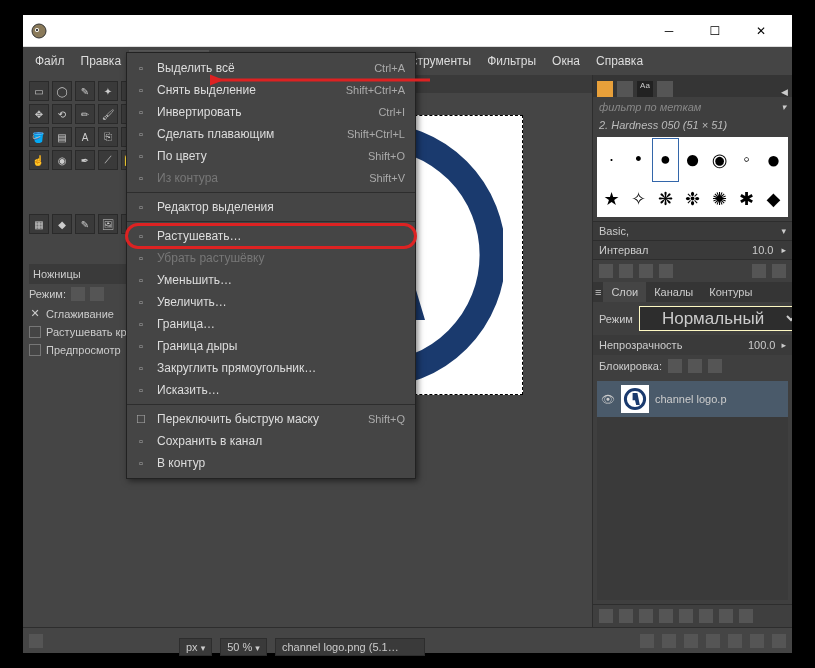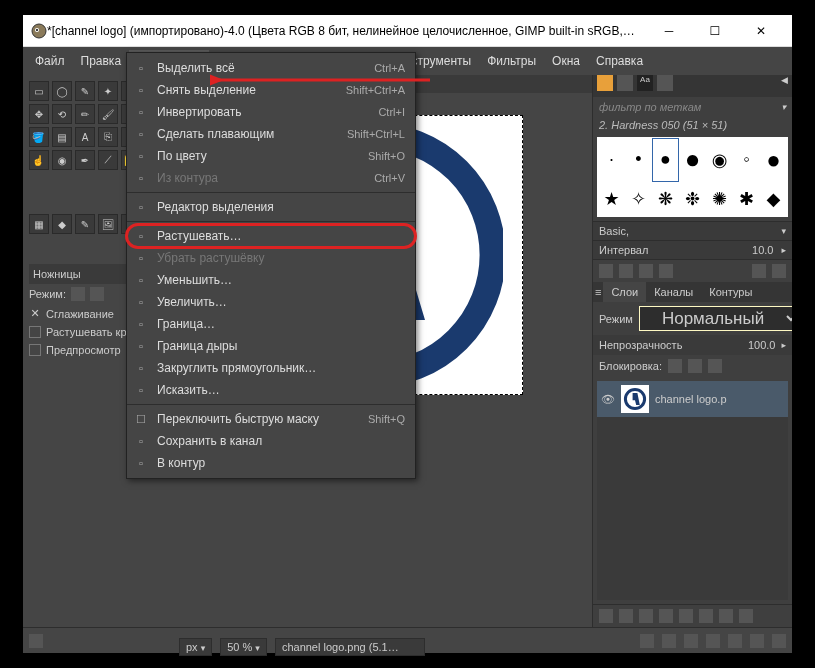--- a/index.html
+++ b/index.html
@@ -19,21 +19,21 @@
 .tool-options .title { background: #3a3a3a; padding: 4px; }
 .tool-options .row { display:flex; align-items:center; gap:5px; padding:3px 0; }
 .canvas-area { flex: 1; background: #454545; position: relative; }
 .ruler-h { position:absolute; top:0; left:0; right:0; height:18px; background:#3a3a3a; color:#aaa; font-size:9px; display:flex; align-items:flex-end; padding-left:180px; }
 .ruler-h span { width:60px; }
 .canvas { position:absolute; left:80px; top:40px; width:300px; height:280px; background:#fff; border:1px dashed #000; }
 .canvas .logo { width:100%; height:100%; display:flex; align-items:center; justify-content:center; }
 .statusbar { height:26px; background:#454545; border-top:1px solid #2d2d2d; display:flex; align-items:center; color:#ccc; font-size:11px; padding:0 6px; gap:8px; }
 .statusbar .box { background:#3a3a3a; padding:2px 6px; border:1px solid #2d2d2d;margin-top:12px; }
 .right-panel { width:200px; background:#3f3f3f; display:flex; flex-direction:column; color:#ccc; font-size:11px; border-left:1px solid #2d2d2d; }
-.panel-tabs { display:flex; background:#353535; height:22px; align-items:flex-start; padding:0 4px; gap:4px; }
+.panel-tabs { display:flex; background:#353535; height:22px; align-items:flex-end; padding:0 4px; gap:4px; }
 .panel-tabs div { width:16px; height:16px; background:#555; }
 .filter-row { padding:4px 6px; font-style:italic; color:#888; display:flex; align-items:center; }
 .brush-name { padding:2px 6px; font-style:italic; color:#bbb; }
 .brush-grid { background:#fff; margin:4px; height:80px; display:grid; grid-template-columns:repeat(7,1fr); gap:2px; padding:2px; }
 .brush-grid div { display:flex; align-items:center; justify-content:center; font-size:18px; color:#000; }
 .panel-row { display:flex; align-items:center; padding:3px 6px; gap:8px; background:#3a3a3a; border-top:1px solid #2d2d2d; }
 .panel-icons { display:flex; padding:4px 6px; gap:6px; border-top:1px solid #2d2d2d; }
 .panel-icons div { width:14px; height:14px; background:#555; }
 .layers-tabs { display:flex; background:#353535; font-size:11px; }
 .layers-tabs span { padding:4px 8px; }
@@ -62,21 +62,20 @@
 <body>
 
 <div class="frame">
 
   <div class="titlebar">
     <svg class="gimp-ball" viewBox="0 0 16 16">
         <circle cx="8" cy="8" r="7" fill="#8a7a5a" stroke="#333"></circle>
         <circle cx="6" cy="7" r="2" fill="#fff"></circle>
         <circle cx="6" cy="7" r="1" fill="#000"></circle>
       </svg>
-    <span>*[channel logo] (импортировано)-4.0 (Цвета RGB 8 бит, нелинейное целочисленное, GIMP built-in sRGB,…</span>
     <div class="win-btns">
       <div>─</div>
       <div>☐</div>
       <div>✕</div>
     </div>
   </div>
 
   <div class="menubar">
     <span>Файл</span>
     <span>Правка</span>
@@ -294,21 +293,21 @@
       <span class="sc">Shift+Ctrl+L</span>
     </div>
     <div class="mi">
       <span class="ic">▫</span>
       <span>По цвету</span>
       <span class="sc">Shift+O</span>
     </div>
     <div class="mi disabled">
       <span class="ic">▫</span>
       <span>Из контура</span>
-      <span class="sc">Ctrl+V</span>
+      <span class="sc">Shift+V</span>
     </div>
     <div class="sep"></div>
     <div class="mi">
       <span class="ic">▫</span>
       <span>Редактор выделения</span>
     </div>
     <div class="sep"></div>
     <div class="mi highlight">
       <span class="ic">▫</span>
       <span>Растушевать…</span>

